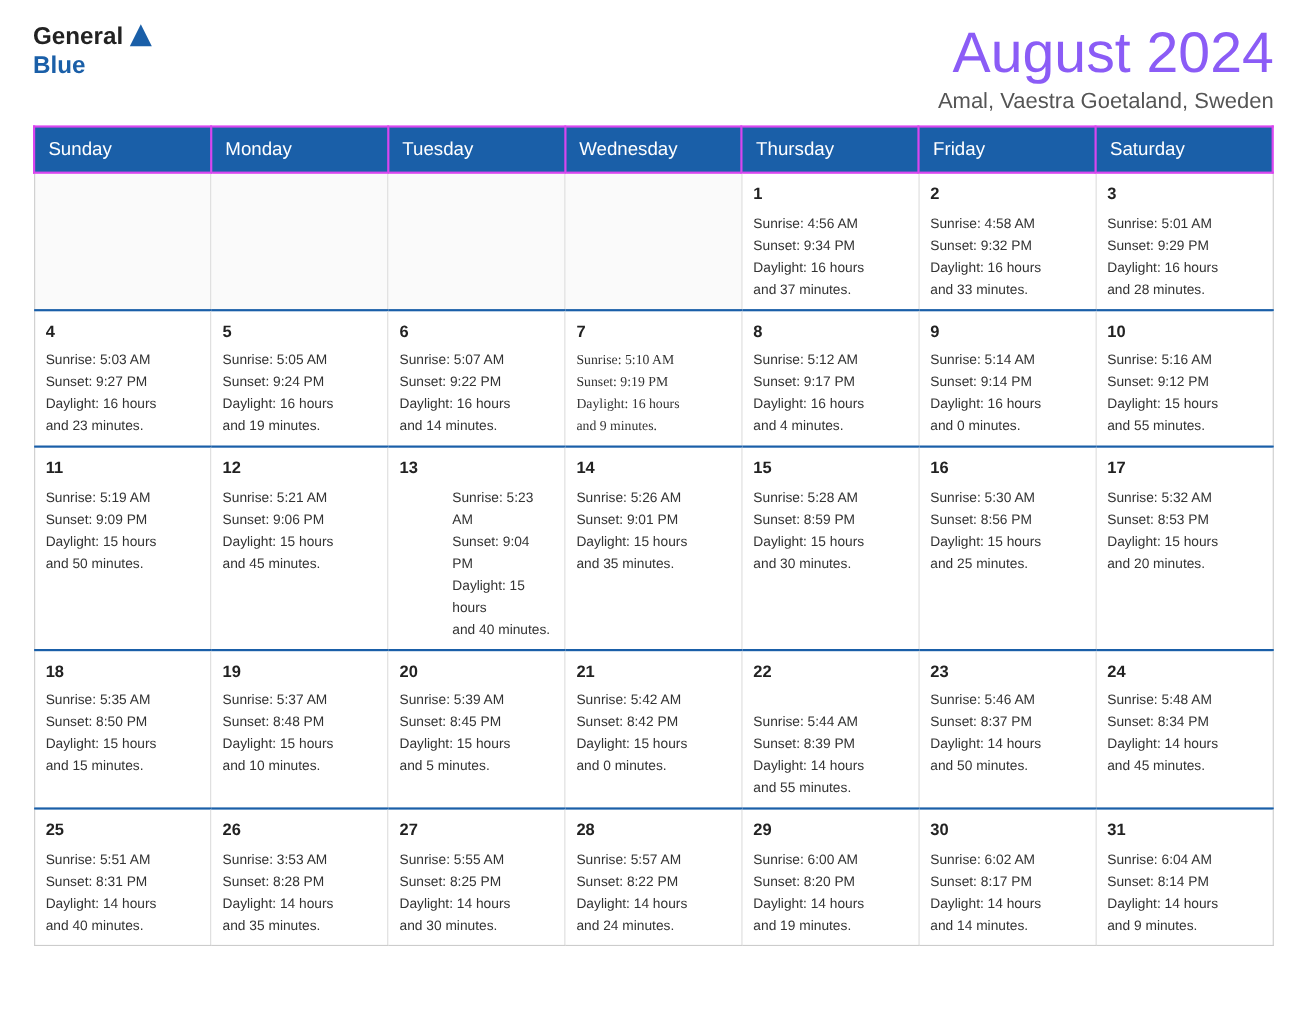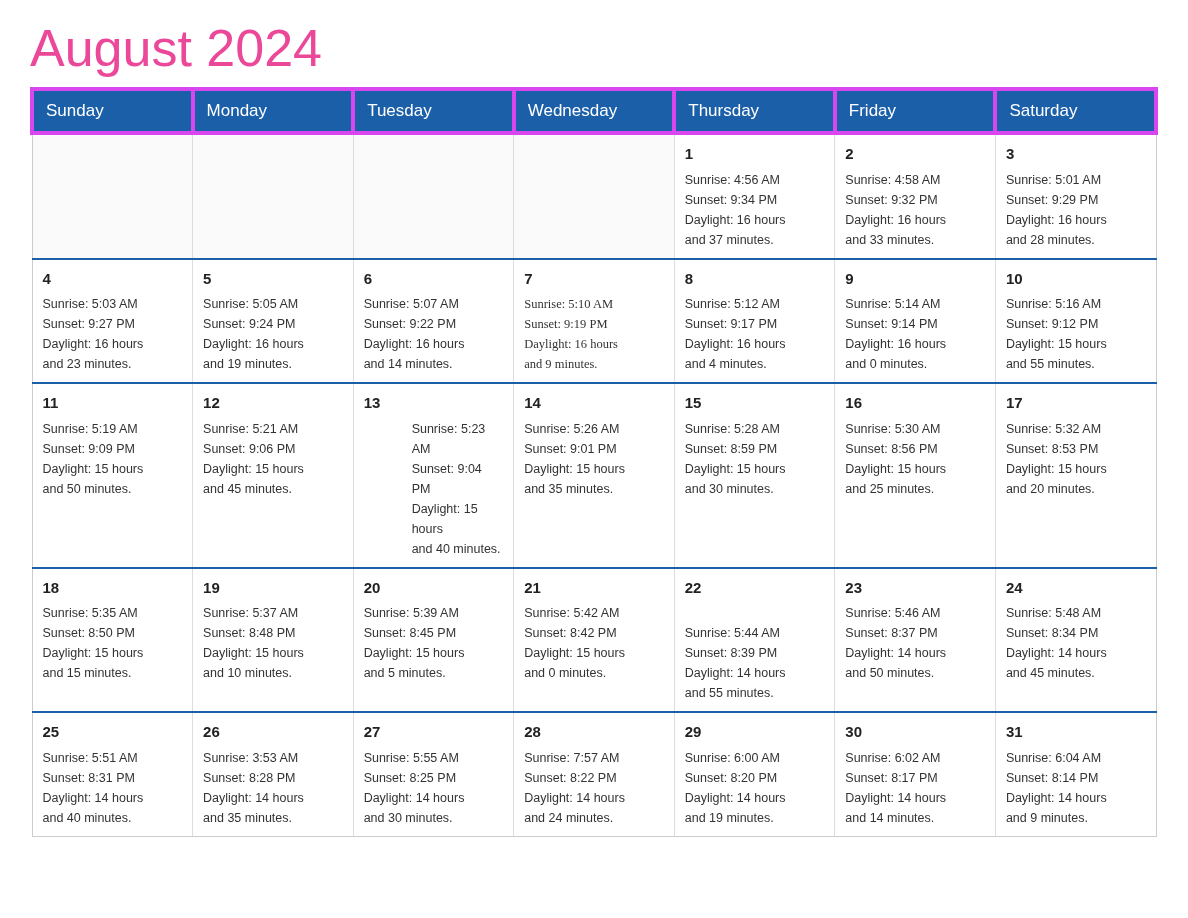--- a/index.html
+++ b/index.html
@@ -32,41 +32,41 @@
       height: 28px;
       margin-left: 2px;
       margin-top: -2px;
     }
     .title-block {
       text-align: right;
     }
     .month-title {
       font-size: 52px;
       font-weight: 300;
-      color: #ec4899;
+      color: #8b5cf6;
       line-height: 1.1;
     }
     .location-title {
       font-size: 20px;
       color: #555;
       margin-top: 4px;
     }
     .calendar {
       width: 100%;
       border-collapse: collapse;
       margin-top: 10px;
     }
     .calendar th {
       background: #1a5fa8;
       color: #fff;
       font-size: 17px;
       font-weight: normal;
       padding: 10px 12px;
       text-align: left;
-      border: 4px solid #d946ef;
+      border: 2px solid #d946ef;
     }
     .calendar td {
       vertical-align: top;
       padding: 8px 10px;
       border: 1px solid #ccc;
       width: 14.28%;
       font-size: 13px;
       line-height: 1.5;
     }
     .calendar tr td {
@@ -100,22 +100,35 @@
       align-items: center;
     }
     .logo-line2 {
       margin-left: 0;
     }
   </style>
 </head>
 <body>
 
 <div class="header">
+  <div class="logo-wrapper">
+    <div class="logo-line1">
+      <span class="logo-text-general">General</span>
+
+      <svg class="logo-icon" viewBox="0 0 28 28" xmlns="http://www.w3.org/2000/svg">
+        <polygon points="4,24 24,24 14,4" fill="#1a5fa8"></polygon>
+      </svg>
+    </div>
+    <div class="logo-line2">
+      <span class="logo-text-blue">Blue</span>
+    </div>
+  </div>
   <div class="title-block">
     <div class="month-title">August 2024</div>
+    <div class="location-title">Amal, Vaestra Goetaland, Sweden</div>
   </div>
 </div>
 
 <table class="calendar">
   <thead>
     <tr>
     <th>Sunday</th>
         <th>Monday</th>
         <th>Tuesday</th>
         <th>Wednesday</th>
@@ -322,21 +335,21 @@
         </td>
         <td>
           <span class="day-number">27</span>
           <div class="day-info" style="white-space: pre-line;">Sunrise: 5:55 AM
 Sunset: 8:25 PM
 Daylight: 14 hours
 and 30 minutes.</div>
         </td>
         <td>
           <span class="day-number">28</span>
-          <div class="day-info" style="white-space: pre-line;">Sunrise: 7:57 AM
+          <div class="day-info" style="white-space: pre-line;">Sunrise: 5:57 AM
 Sunset: 8:22 PM
 Daylight: 14 hours
 and 24 minutes.</div>
         </td>
         <td>
           <span class="day-number">29</span>
           <div class="day-info" style="white-space: pre-line;">Sunrise: 6:00 AM
 Sunset: 8:20 PM
 Daylight: 14 hours
 and 19 minutes.</div>

